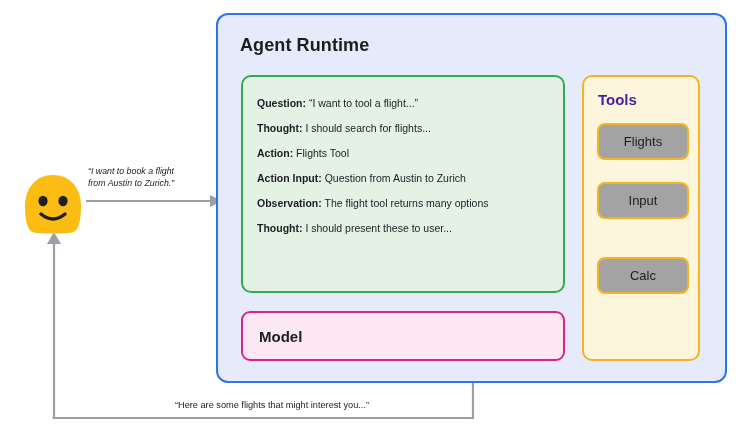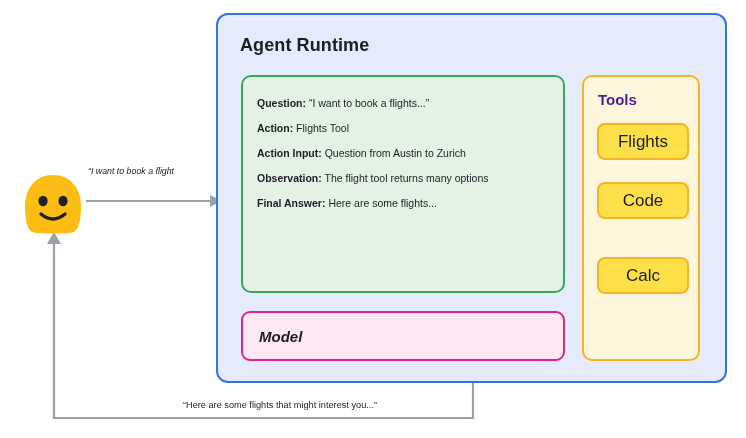--- a/index.html
+++ b/index.html
@@ -76,21 +76,20 @@
     border-radius: 9px;
   }
   #model-label {
     position: absolute;
     left: 16px;
     top: 50%;
     transform: translateY(-50%);
     font-size: 15px;
     font-weight: bold;
     color: #1b1d22;
-    font-style: italic;
   }
 
   
   #tools-panel {
     position: absolute;
     left: 364px;
     top: 60px;
     width: 118px;
     height: 286px;
     box-sizing: border-box;
@@ -110,27 +109,27 @@
     position: absolute;
     left: 13px;
     top: 46px;
     width: 92px;
   }
   .tool-button {
     box-sizing: border-box;
     width: 92px;
     height: 37px;
     margin-bottom: 22px;
-    background: #fde047;
+    background: #a3a3a3;
     border: 2px solid #f5b423;
     border-radius: 8px;
     display: flex;
     align-items: center;
     justify-content: center;
-    font-size: 17px;
+    font-size: 13px;
     color: #1b1d22;
   }
   .tool-button:last-child { margin-bottom: 0; margin-top: 38px; }
 
   
   #user-avatar {
     position: absolute;
     left: 22px;
     top: 173px;
     width: 62px;
@@ -160,21 +159,21 @@
   
   #response-path {
     position: absolute;
     left: 30px;
     top: 226px;
     width: 470px;
     height: 200px;
   }
   #response-caption {
     position: absolute;
-    left: 120px;
+    left: 112px;
     top: 399px;
     width: 320px;
     font-size: 9.2px;
     line-height: 13px;
     color: #1b1d22;
     text-align: center;
   }
 </style>
 </head>
 <body>
@@ -193,60 +192,65 @@
            C 16 61 46 61 52 59
            C 57 56 59 46 59 33
            C 59 15 48 2 31 2 Z" fill="#fbbd14"></path>
   <ellipse cx="21" cy="28" rx="4.6" ry="5.2" fill="#1f1f1f"></ellipse>
   <ellipse cx="41" cy="28" rx="4.6" ry="5.2" fill="#1f1f1f"></ellipse>
   <path d="M 19 41 Q 31 51 43 41" fill="none" stroke="#1f1f1f" stroke-width="3.4" stroke-linecap="round"></path>
 </svg>
 
 <div id="request-caption">
   <div>“I want to book a flight</div>
+  <div>from Austin to Zurich.”</div>
 </div>
 
 <svg id="request-arrow" viewBox="0 0 140 22" width="140" height="22">
   <line x1="0" y1="11" x2="128" y2="11" stroke="#9aa0a6" stroke-width="2.2"></line>
   <path d="M 136 11 L 124 5 L 124 17 Z" fill="#9aa0a6"></path>
 </svg>
 
 <div id="agent-runtime">
 
   <div id="runtime-title">Agent Runtime</div>
 
   <div id="trace-box">
     <div class="trace-line">
       <span class="k">Question:</span>
-      <span class="v">“I want to book a flights...”</span>
+      <span class="v">“I want to tool a flight...”</span>
+    </div>
+    <div class="trace-line">
+      <span class="k">Thought:</span>
+      <span class="v">I should search for flights...</span>
     </div>
     <div class="trace-line">
       <span class="k">Action:</span>
       <span class="v">Flights Tool</span>
     </div>
     <div class="trace-line">
       <span class="k">Action Input:</span>
       <span class="v">Question from Austin to Zurich</span>
     </div>
     <div class="trace-line">
       <span class="k">Observation:</span>
       <span class="v">The flight tool returns many options</span>
     </div>
     <div class="trace-line">
-      <span class="k">Final Answer:</span>
-      <span class="v">Here are some flights...</span>
+      <span class="k">Thought:</span>
+      <span class="v">I should present these to user...</span>
     </div>
   </div>
 
   <div id="model-box">
     <div id="model-label">Model</div>
   </div>
 
   <div id="tools-panel">
     <div id="tools-title">Tools</div>
     <div id="tool-list">
       <div class="tool-button">Flights</div>
-      <div class="tool-button">Code</div>
+      <div class="tool-button">Input</div>
       <div class="tool-button">Calc</div>
     </div>
   </div>
 
 </div>
 
 </body></html>

